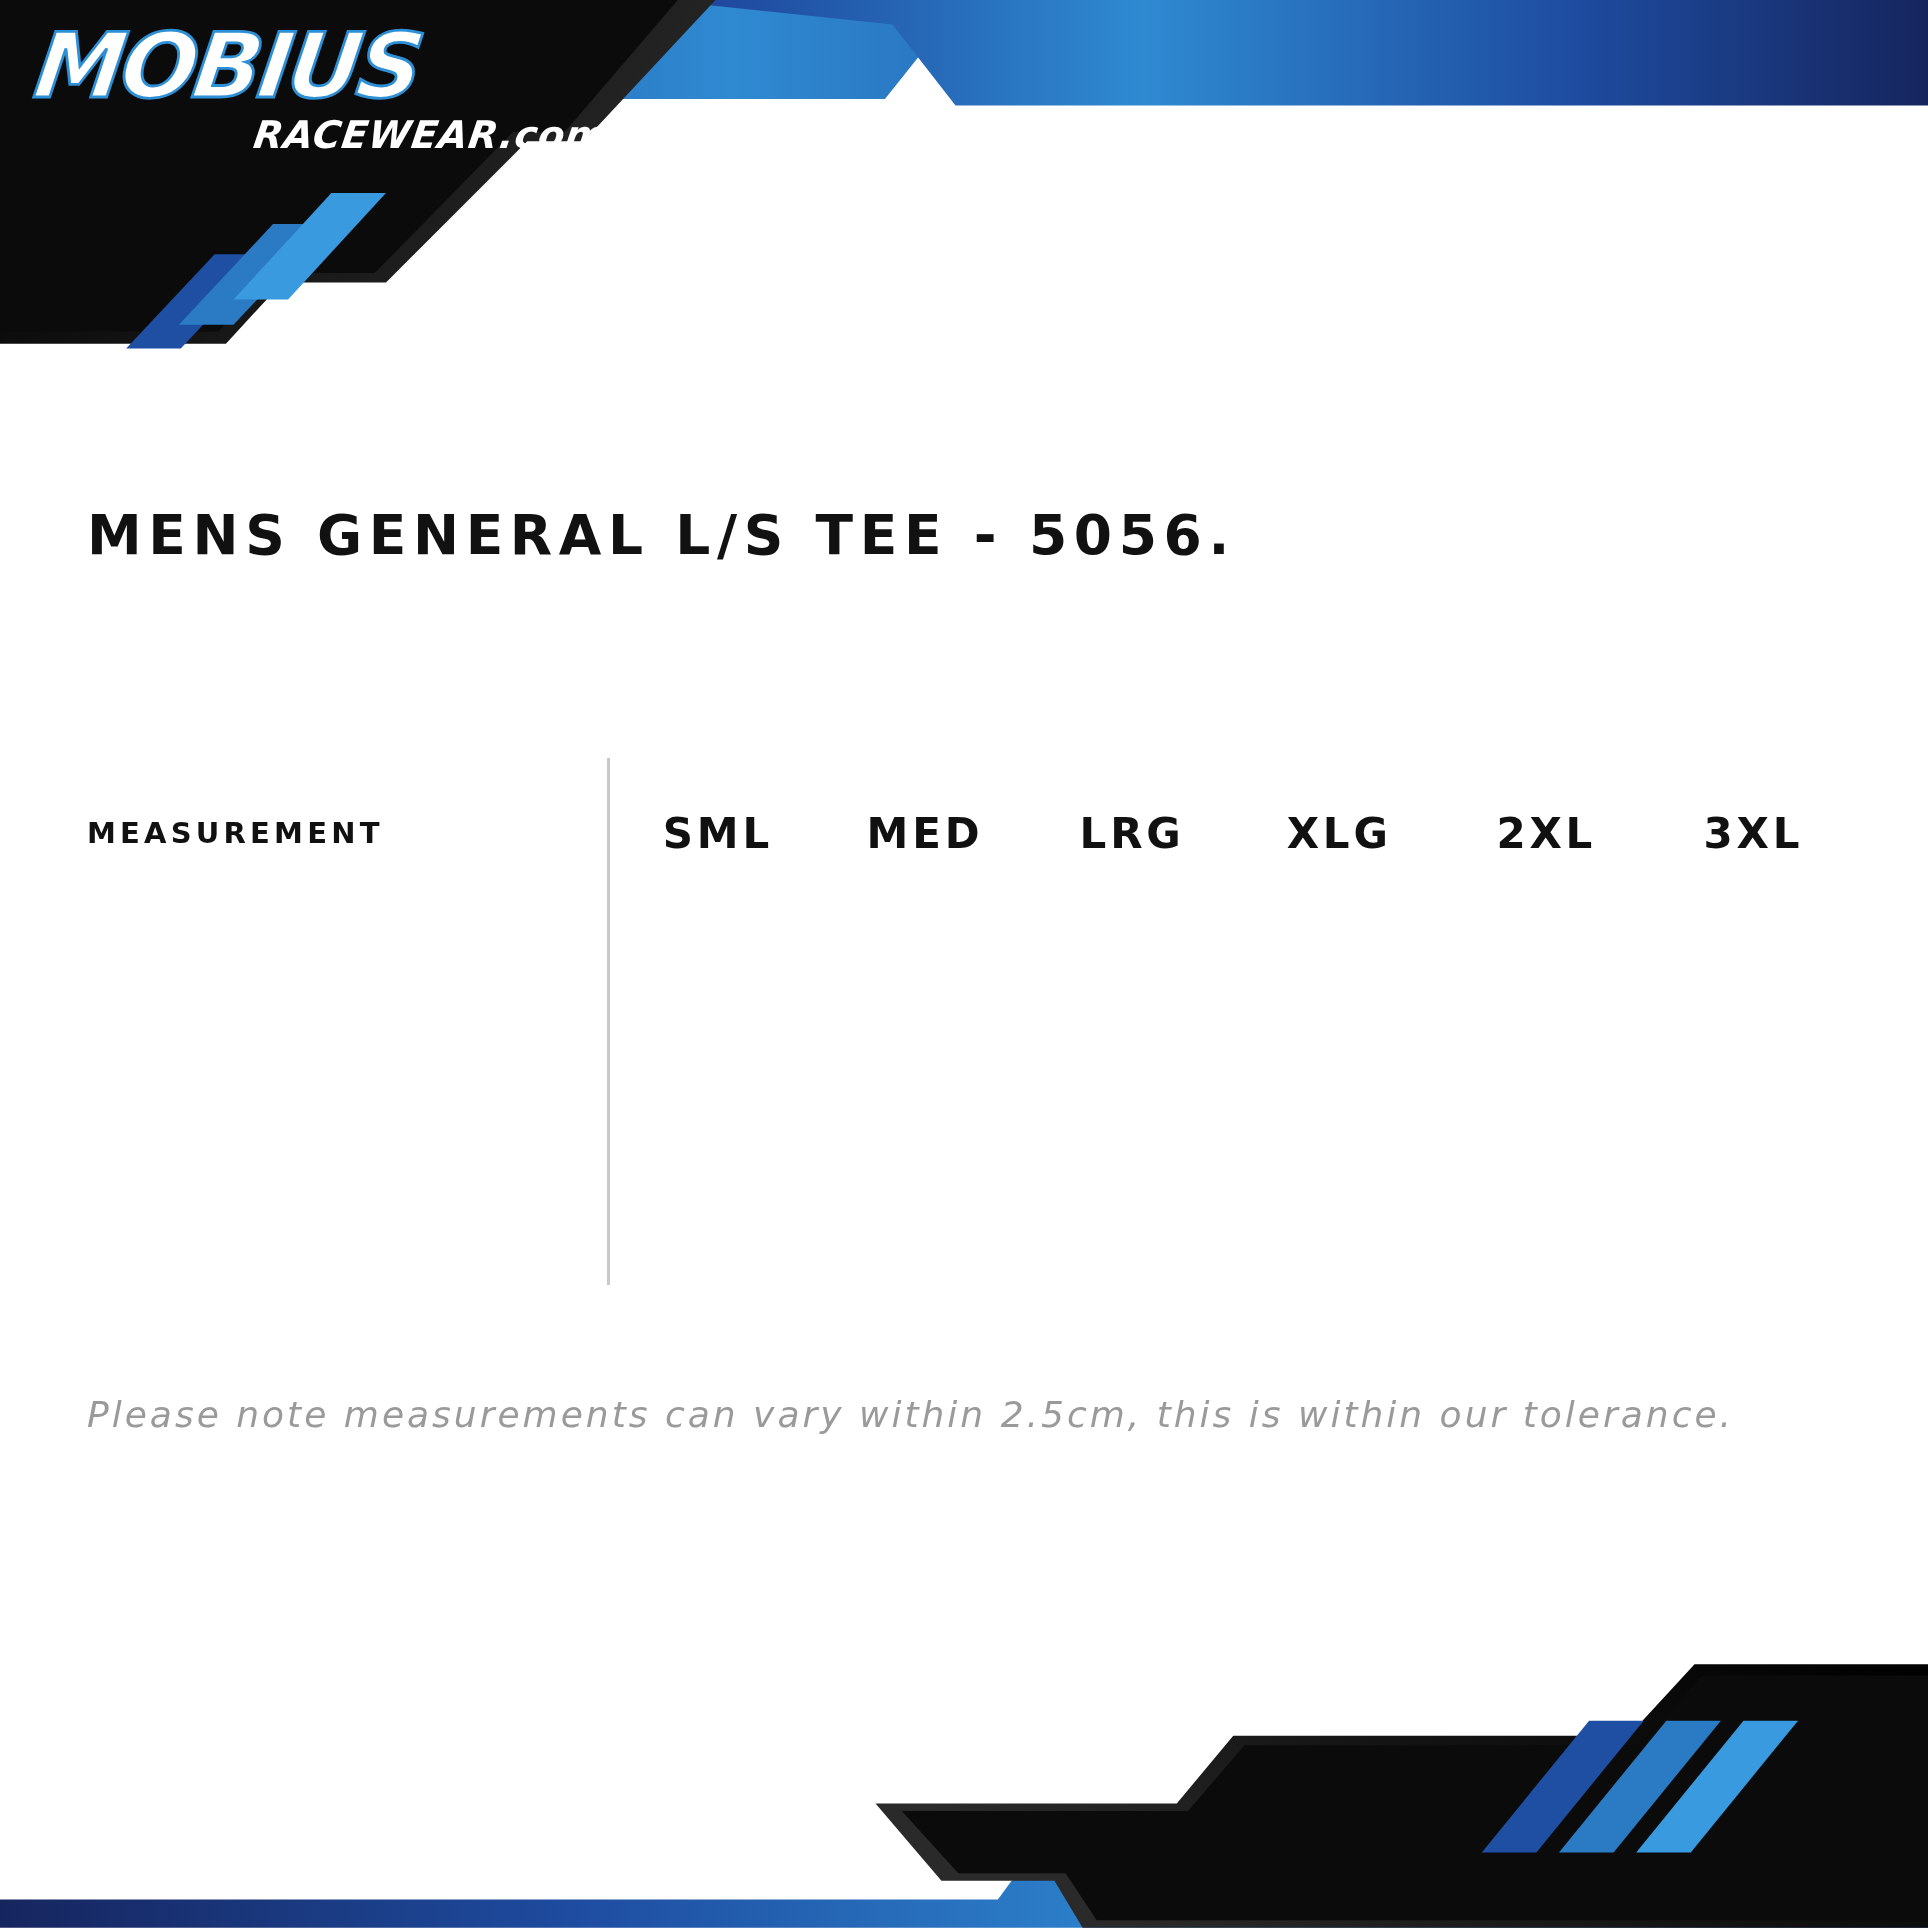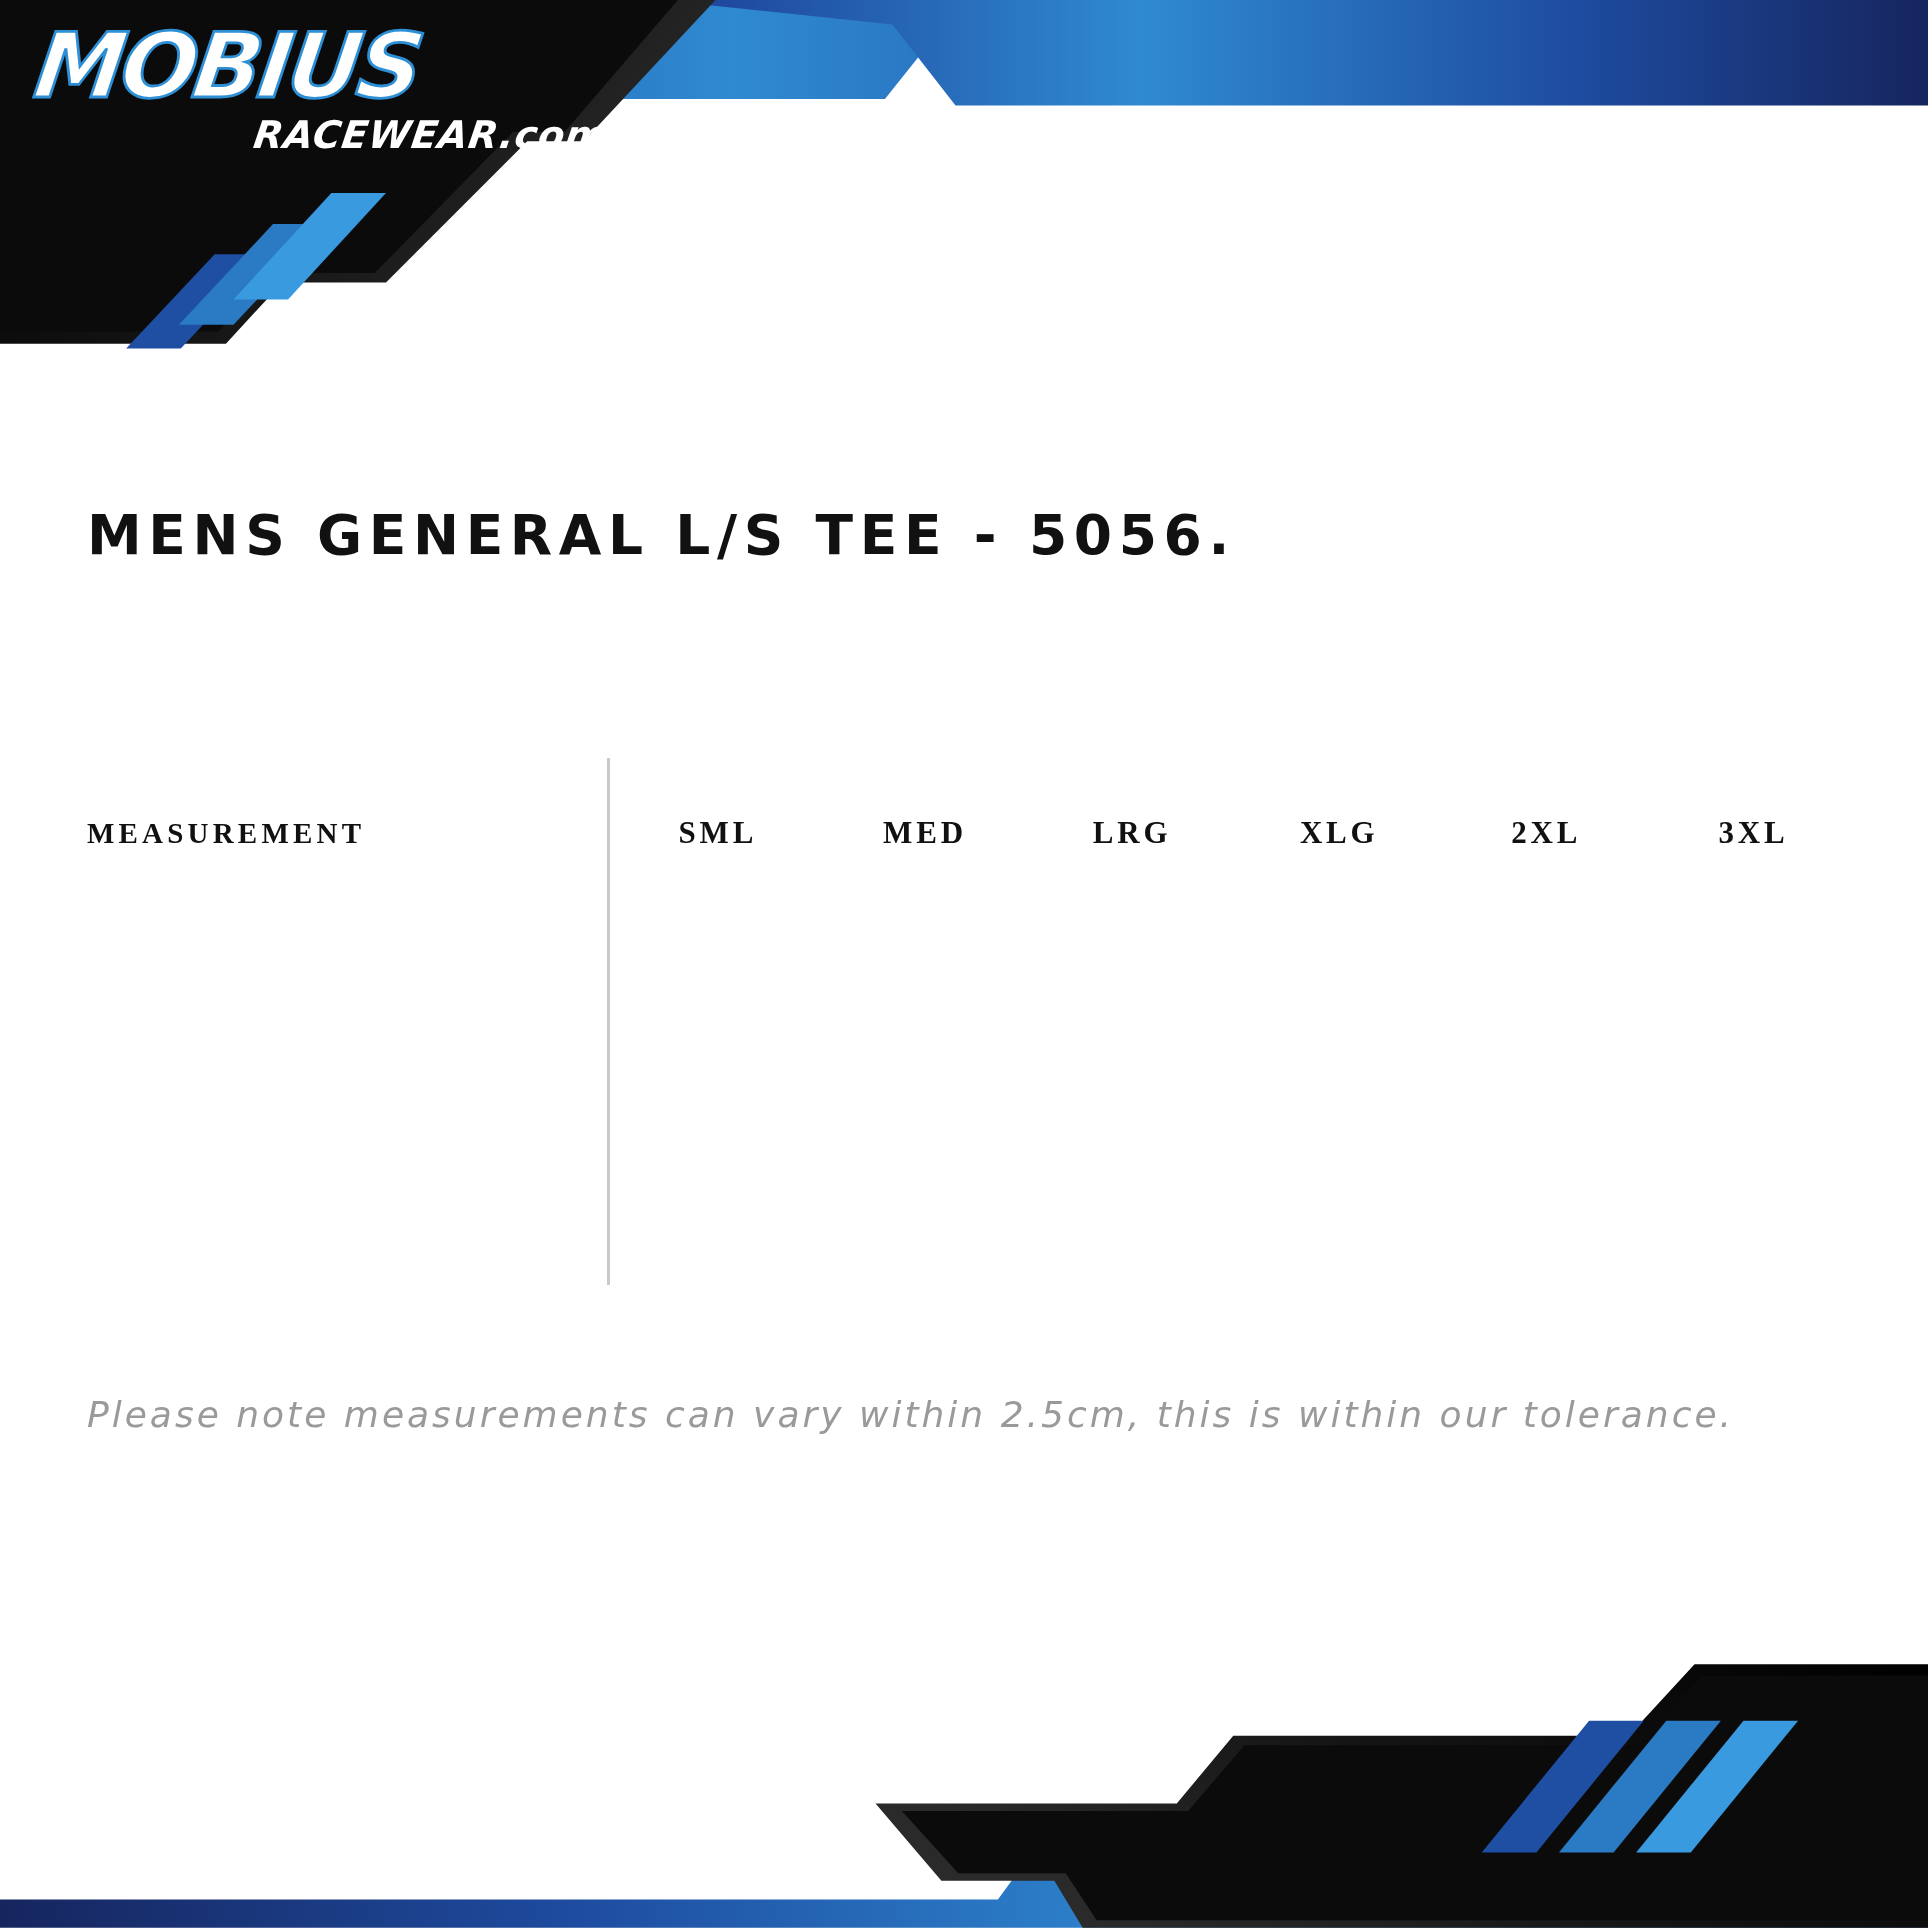--- a/index.html
+++ b/index.html
@@ -75,21 +75,20 @@
   .size-table {
     position: absolute;
     left: 87px;
     top: 753px;
     width: 1770px;
     border-collapse: collapse;
   }
   .size-table th, .size-table td {
     padding: 0;
     border: none;
-    font-family: Liberation Serif, serif;
   }
   .size-table thead th {
     height: 160px;
     vertical-align: middle;
   }
   .size-table tbody td {
     height: 146px;
     vertical-align: middle;
   }
   .col-measure {
@@ -103,21 +102,21 @@
   .hdr-measurement {
     font-family: "DejaVu Sans", sans-serif;
     font-weight: bold;
     font-size: 29px;
     letter-spacing: 4.2px;
     color: #111111;
   }
   .hdr-size {
     font-family: "DejaVu Sans", sans-serif;
     font-weight: bold;
-    font-size: 31px;
+    font-size: 42px;
     letter-spacing: 3.8px;
     color: #111111;
   }
   .cell-label {
     font-family: "DejaVu Sans", sans-serif;
     font-size: 31px;
     letter-spacing: 2.8px;
     color: #8f8f8f;
   }
   .cell-value {

